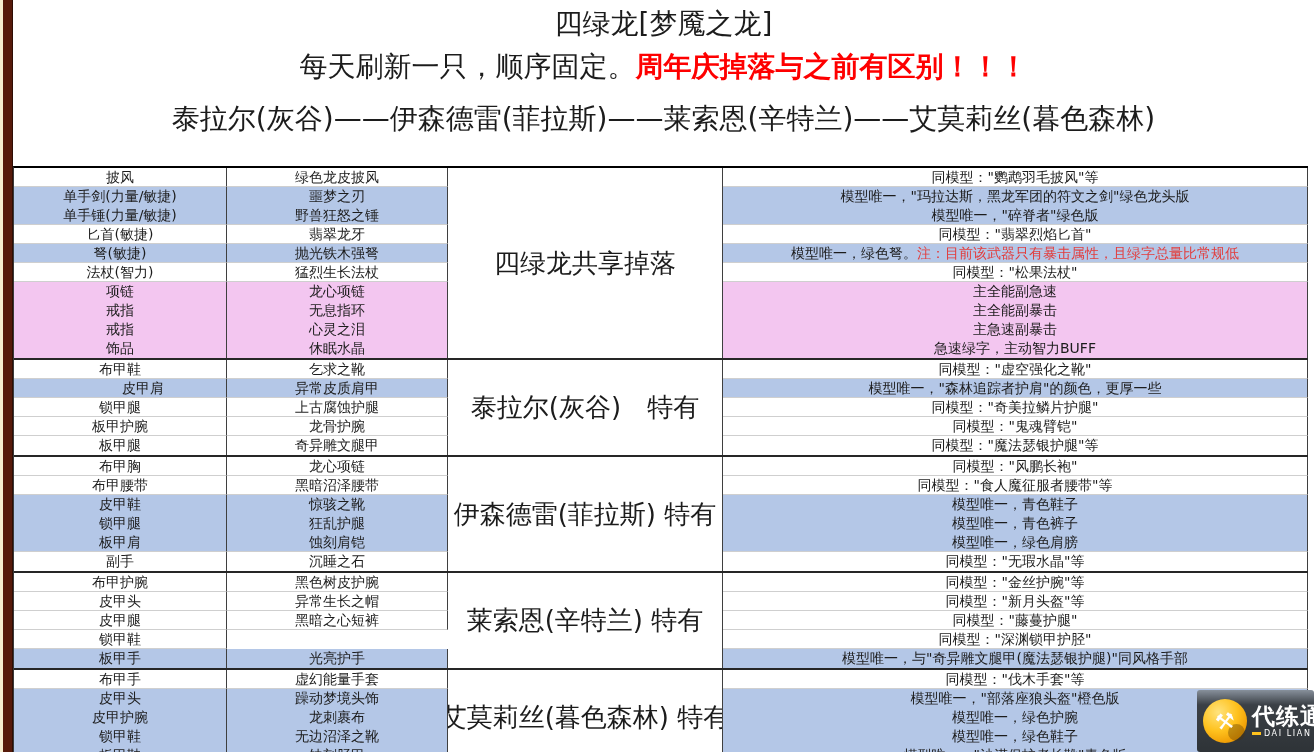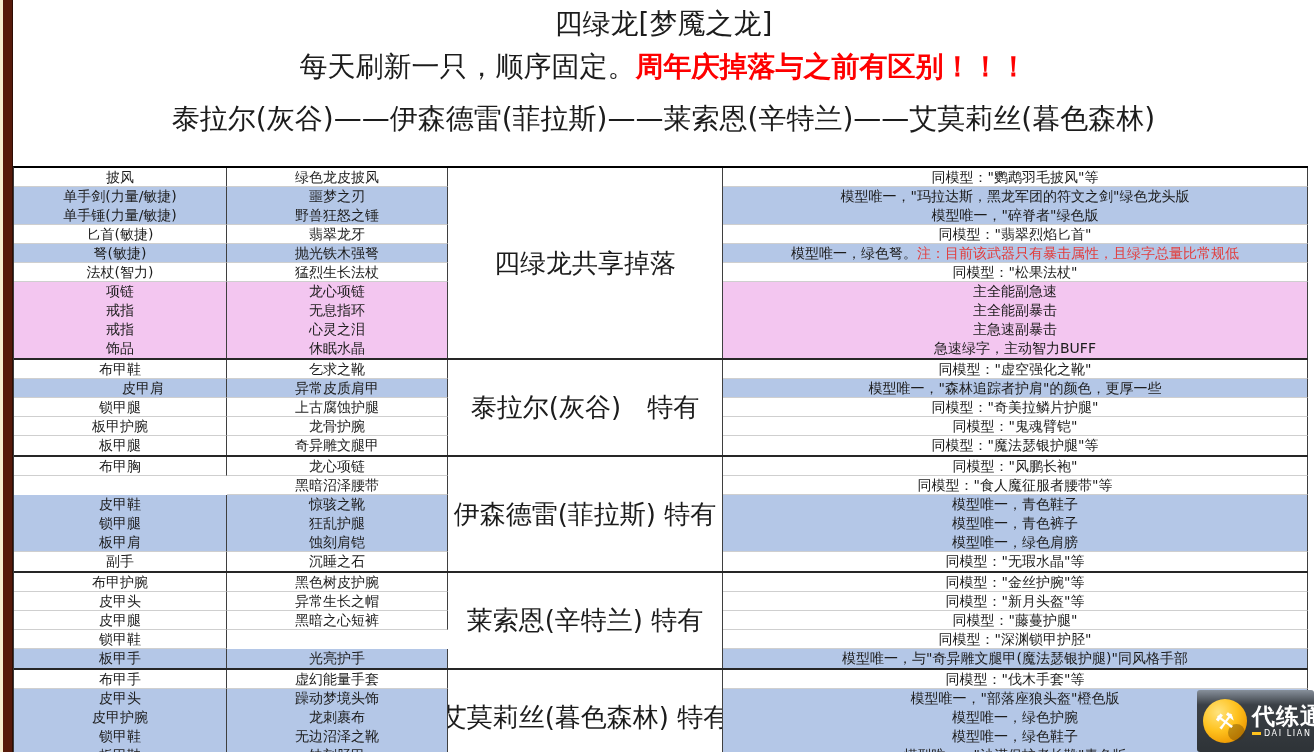--- a/index.html
+++ b/index.html
@@ -125,20 +125,21 @@
         <div class="cell c4 bb" style="background: rgb(255, 255, 255); grid-area: 4 / 4;">同模型："鬼魂臂铠"</div>
         <div class="cell c1" style="background: rgb(255, 255, 255); grid-area: 5 / 1;">板甲腿</div>
         <div class="cell c2" style="background: rgb(255, 255, 255); grid-area: 5 / 2;">奇异雕文腿甲</div>
         <div class="cell c4" style="background: rgb(255, 255, 255); grid-area: 5 / 4;">同模型："魔法瑟银护腿"等</div>
         <div class="group" style="grid-row: 1 / span 5;">泰拉尔(灰谷)　特有</div>
       </div>
       <div class="sec" style="grid-template-rows: repeat(6, 19px);">
         <div class="cell c1 bb" style="background: rgb(255, 255, 255); grid-area: 1 / 1;">布甲胸</div>
         <div class="cell c2 bb" style="background: rgb(255, 255, 255); grid-area: 1 / 2;">龙心项链</div>
         <div class="cell c4 bb" style="background: rgb(255, 255, 255); grid-area: 1 / 4;">同模型："风鹏长袍"</div>
+        <div class="cell c1 bb" style="background: rgb(255, 255, 255); grid-area: 2 / 1;">布甲腰带</div>
         <div class="cell c2 bb" style="background: rgb(255, 255, 255); grid-area: 2 / 2;">黑暗沼泽腰带</div>
         <div class="cell c4 bb" style="background: rgb(255, 255, 255); grid-area: 2 / 4;">同模型："食人魔征服者腰带"等</div>
         <div class="cell c1" style="background: rgb(180, 199, 231); grid-area: 3 / 1;">皮甲鞋</div>
         <div class="cell c2" style="background: rgb(180, 199, 231); grid-area: 3 / 2;">惊骇之靴</div>
         <div class="cell c4" style="background: rgb(180, 199, 231); grid-area: 3 / 4;">模型唯一，青色鞋子</div>
         <div class="cell c1" style="background: rgb(180, 199, 231); grid-area: 4 / 1;">锁甲腿</div>
         <div class="cell c2" style="background: rgb(180, 199, 231); grid-area: 4 / 2;">狂乱护腿</div>
         <div class="cell c4" style="background: rgb(180, 199, 231); grid-area: 4 / 4;">模型唯一，青色裤子</div>
         <div class="cell c1 bb" style="background: rgb(180, 199, 231); grid-area: 5 / 1;">板甲肩</div>
         <div class="cell c2 bb" style="background: rgb(180, 199, 231); grid-area: 5 / 2;">蚀刻肩铠</div>

